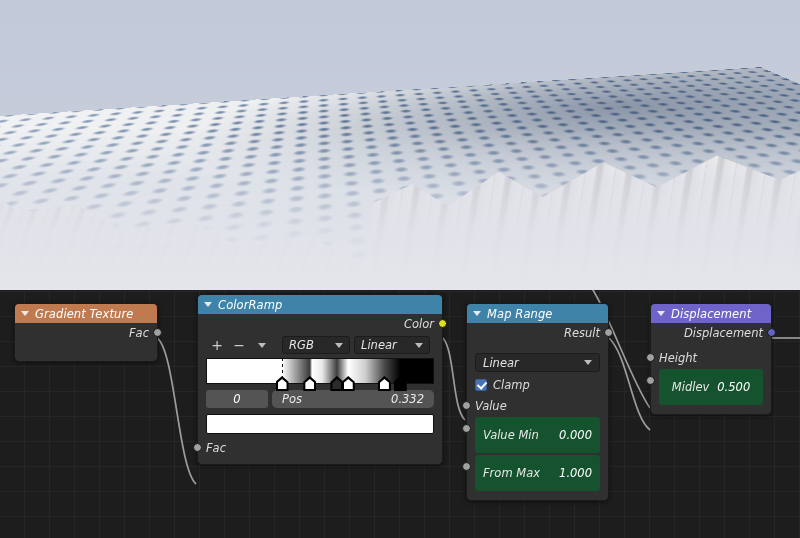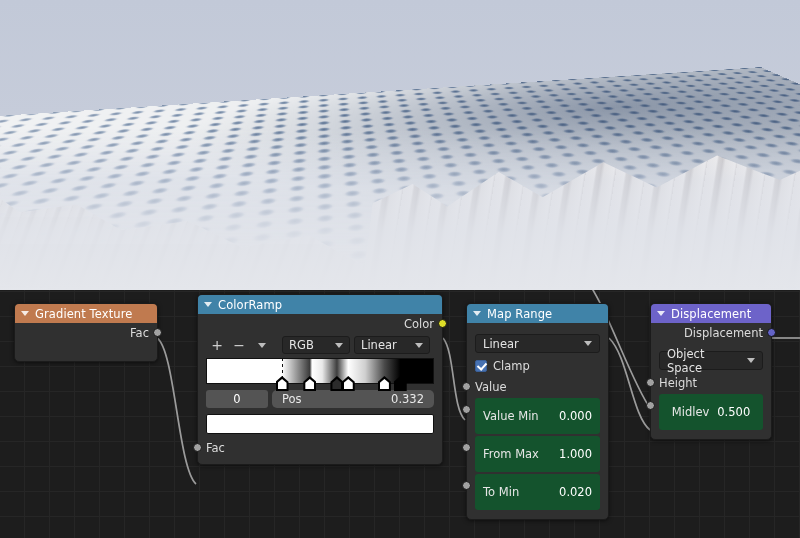--- a/index.html
+++ b/index.html
@@ -6,20 +6,21 @@
     margin: 0;
     padding: 0;
     background: #1d1d1d;
   }
   #app {
     position: relative;
     width: 800px;
     height: 538px;
     overflow: hidden;
     font-family: "DejaVu Sans", "Liberation Sans", sans-serif;
+    font-style: italic;
     -webkit-font-smoothing: antialiased;
   }
 
   
   #viewport {
     position: absolute;
     left: 0; top: 0;
     width: 800px; height: 290px;
     overflow: hidden;
     background: #b9c2d4;
@@ -449,20 +450,24 @@
       </div>
     </div>
 
     <div class="node" style="left:466px; top:13px; width:143px;">
       <div class="node-header hdr-conv">
         <span class="tri"></span>
         <span>Map Range</span>
       </div>
       <div class="node-body">
 
+        <div class="row out">
+          <span class="row-label">Result</span>
+          <span class="socket right sock-gray"></span>
+        </div>
 
         <div style="height:8px;"></div>
 
         <div class="dropdown">
           <span>Linear</span>
           <span class="chev"></span>
         </div>
 
         <div class="check-row">
           <span class="checkbox"></span>
@@ -483,49 +488,38 @@
         </div>
 
         <div style="position:relative;">
           <span class="socket left sock-gray" style="top:12px;"></span>
           <div class="field">
             <span>From Max</span>
             <span class="fv">1.000</span>
           </div>
         </div>
 
-        <div style="position:relative;">
-          <span class="socket left sock-gray" style="top:12px;"></span>
-          <div class="field">
-            <span>To Min</span>
-            <span class="fv">0.020</span>
-          </div>
-        </div>
 
       </div>
     </div>
 
     <div class="node" style="left:650px; top:13px; width:122px;">
       <div class="node-header hdr-out">
         <span class="tri"></span>
         <span>Displacement</span>
       </div>
       <div class="node-body">
 
         <div class="row out">
           <span class="row-label">Displacement</span>
           <span class="socket right sock-purple"></span>
         </div>
 
         <div style="height:6px;"></div>
 
-        <div class="dropdown">
-          <span>Object Space</span>
-          <span class="chev"></span>
-        </div>
 
         <div class="row in">
           <span class="socket left sock-gray"></span>
           <span class="row-label">Height</span>
         </div>
 
         <div style="position:relative;">
           <span class="socket left sock-gray" style="top:12px;"></span>
           <div class="field" style="justify-content:center; gap:8px;">
             <span>Midlev</span>

